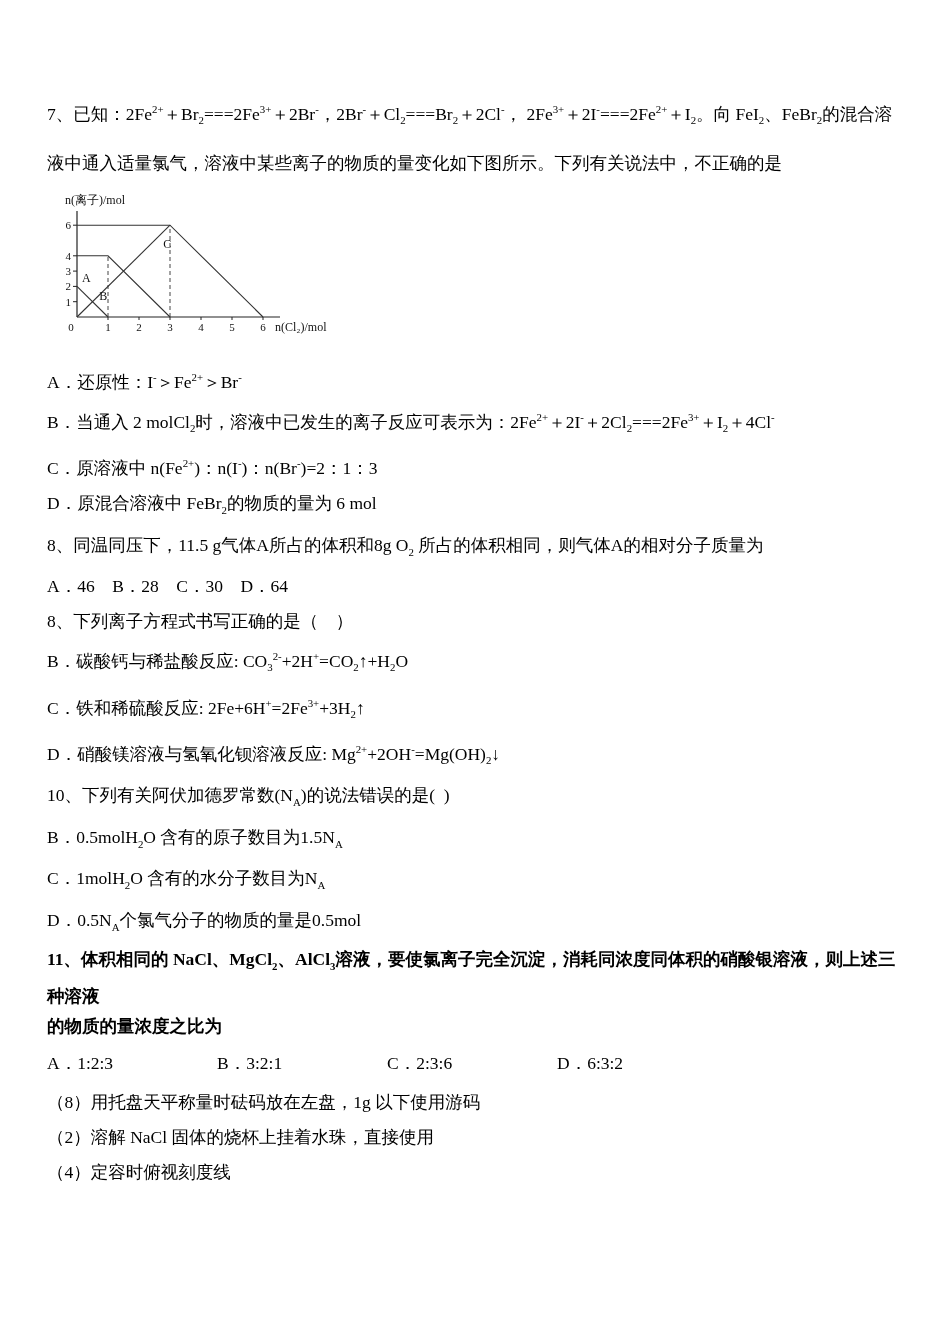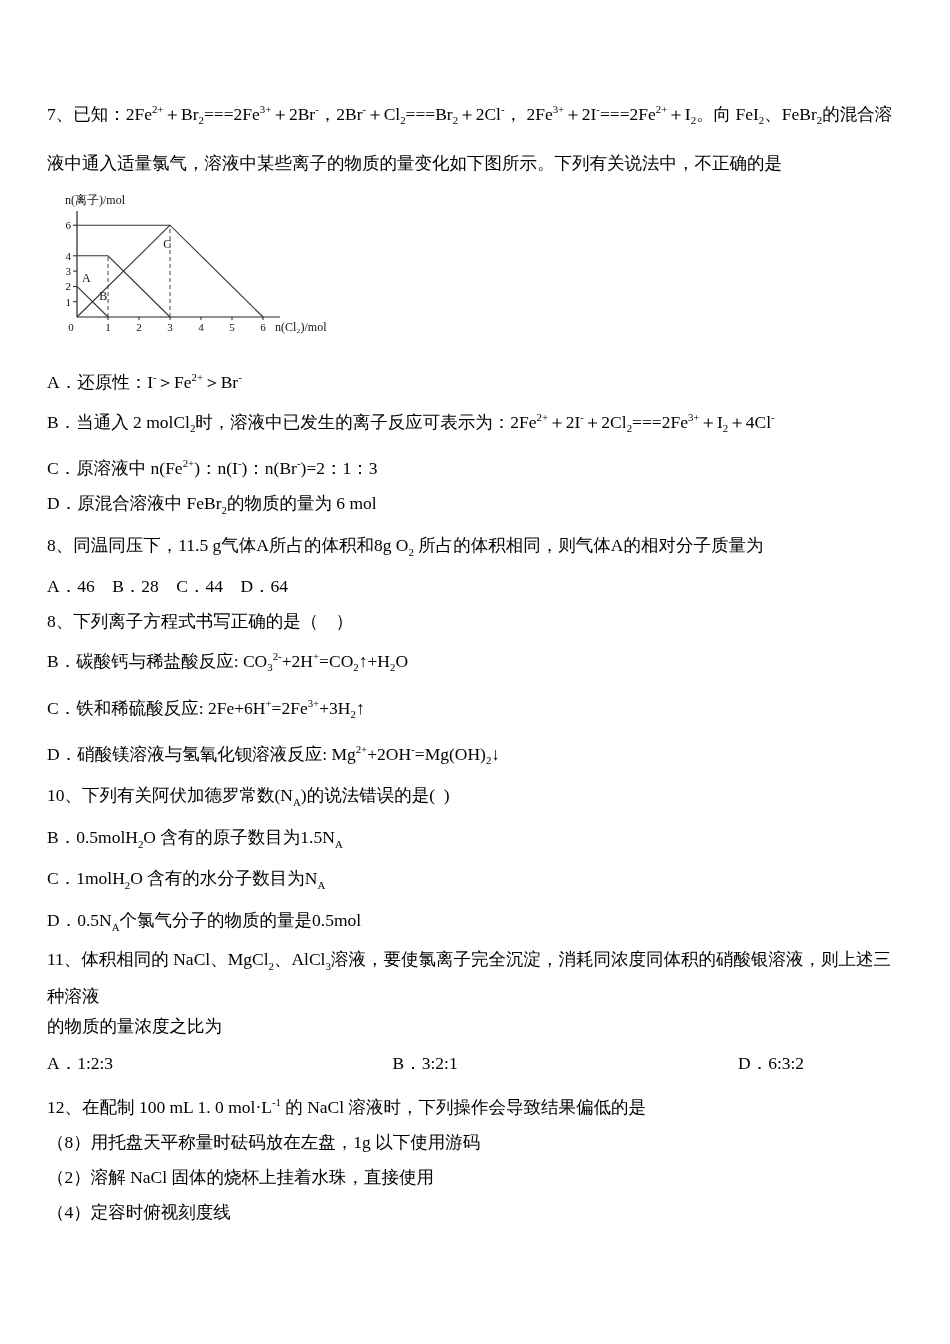--- a/index.html
+++ b/index.html
@@ -4,22 +4,22 @@
 <style>
   html,body{margin:0;padding:0;}
   body{
     width:950px;min-height:1344px;background:#ffffff;color:#000;
     font-family:"Liberation Serif","DejaVu Serif",serif;
     font-size:17.5px;
   }
   .page{padding:88px 42px 40px 47px;box-sizing:border-box;}
   .t{line-height:35px;white-space:pre-wrap;}
   .q7s{line-height:43px;}
-  .q11s{line-height:30px;}
-  .opts-row{display:flex;line-height:44px;white-space:pre-wrap;justify-content:space-between;}
+  .q11s{line-height:30px;font-weight:bold;}
+  .opts-row{display:flex;line-height:44px;white-space:pre-wrap;}
   .opts-row span{width:170px;}
   sup,sub{font-size:0.62em;}
   figure.chart{margin:6px 0 12px 10px;}
   svg text{font-family:"Liberation Serif","DejaVu Serif",serif;fill:#111;}
 </style>
 </head>
 <body>
 
 <div class="page">
 
@@ -69,21 +69,21 @@
     </figure>
 
     <div class="t">A．还原性：I<sup>-</sup>＞Fe<sup>2+</sup>＞Br<sup>-</sup></div>
     <div class="t">B．当通入 2 molCl<sub>2</sub>时，溶液中已发生的离子反应可表示为：2Fe<sup>2+</sup>＋2I<sup>-</sup>＋2Cl<sub>2</sub>===2Fe<sup>3+</sup>＋I<sub>2</sub>＋4Cl<sup>-</sup></div>
     <div class="t">C．原溶液中 n(Fe<sup>2+</sup>)：n(I<sup>-</sup>)：n(Br<sup>-</sup>)=2：1：3</div>
     <div class="t">D．原混合溶液中 FeBr<sub>2</sub>的物质的量为 6 mol</div>
   </section>
 
   <section>
     <div class="t">8、同温同压下，11.5 g气体A所占的体积和8g O<sub>2</sub> 所占的体积相同，则气体A的相对分子质量为</div>
-    <div class="t">A．46　B．28　C．44　D．64</div>
+    <div class="t">A．46　B．28　C．30　D．64</div>
   </section>
 
   <section>
     <div class="t">8、下列离子方程式书写正确的是（　）</div>
     <div class="t">B．碳酸钙与稀盐酸反应: CO<sub>3</sub><sup>2-</sup>+2H<sup>+</sup>=CO<sub>2</sub>↑+H<sub>2</sub>O</div>
     <div class="t">C．铁和稀硫酸反应: 2Fe+6H<sup>+</sup>=2Fe<sup>3+</sup>+3H<sub>2</sub>↑</div>
     <div class="t">D．硝酸镁溶液与氢氧化钡溶液反应: Mg<sup>2+</sup>+2OH<sup>-</sup>=Mg(OH)<sub>2</sub>↓</div>
   </section>
 
   <section>
@@ -92,25 +92,25 @@
     <div class="t">C．1molH<sub>2</sub>O 含有的水分子数目为N<sub>A</sub></div>
     <div class="t">D．0.5N<sub>A</sub>个氯气分子的物质的量是0.5mol</div>
   </section>
 
   <section>
     <div class="t q11s">11、体积相同的 NaCl、MgCl<sub>2</sub>、AlCl<sub>3</sub>溶液，要使氯离子完全沉淀，消耗同浓度同体积的硝酸银溶液，则上述三种溶液</div>
     <div class="t q11s">的物质的量浓度之比为</div>
     <div class="opts-row">
       <span>A．1:2:3</span>
       <span>B．3:2:1</span>
+      <span>C．2:3:6</span>
       <span>D．6:3:2</span>
     </div>
   </section>
 
   <section>
-    <div class="t">12、在配制 100 mL 1. 0 mol·L<sup>-1</sup> 的 NaCl 溶液时，下列操作会导致结果偏低的是</div>
     <div class="t">（8）用托盘天平称量时砝码放在左盘，1g 以下使用游码</div>
     <div class="t">（2）溶解 NaCl 固体的烧杯上挂着水珠，直接使用</div>
     <div class="t">（4）定容时俯视刻度线</div>
 
   </section>
 
 </div>
 
 </body></html>

